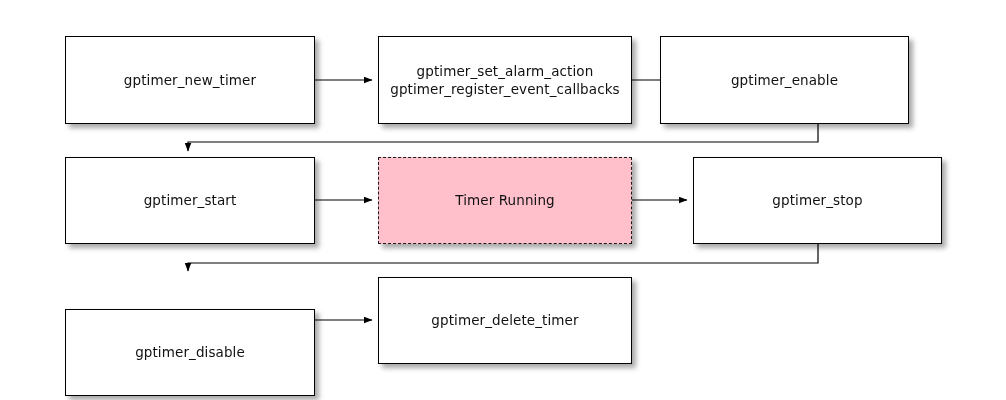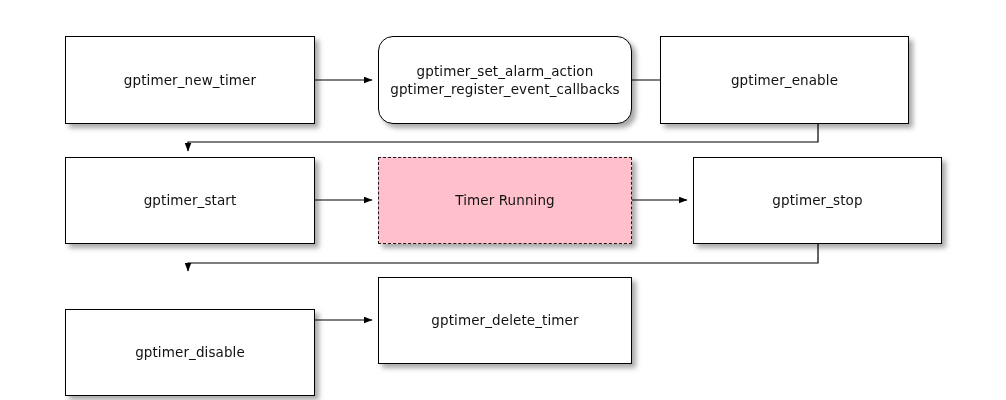--- a/index.html
+++ b/index.html
@@ -68,21 +68,21 @@
         <polyline points="315,200 372,200" fill="none" stroke="#000000" stroke-width="1.2" marker-end="url(#arrowhead)"></polyline>
         <polyline points="632,200 687,200" fill="none" stroke="#000000" stroke-width="1.2" marker-end="url(#arrowhead)"></polyline>
         <polyline points="818,244 818,263 188,263 188,271" fill="none" stroke="#000000" stroke-width="1.2" marker-end="url(#arrowhead)"></polyline>
         <polyline points="315,320 372,320" fill="none" stroke="#000000" stroke-width="1.2" marker-end="url(#arrowhead)"></polyline>
       </g>
   </svg>
   <div id="nodes-layer">
       <div class="node" style="left: 65px; top: 36px; width: 250px; height: 88px;">
         <span class="label">gptimer_new_timer</span>
       </div>
-      <div class="node" style="left: 378px; top: 36px; width: 254px; height: 88px; border-radius: 15px;">
+      <div class="node" style="left: 378px; top: 36px; width: 254px; height: 88px;">
         <span class="label">gptimer_set_alarm_action
 gptimer_register_event_callbacks</span>
       </div>
       <div class="node" style="left: 660px; top: 36px; width: 249px; height: 88px;">
         <span class="label">gptimer_enable</span>
       </div>
       <div class="node" style="left: 65px; top: 157px; width: 250px; height: 87px;">
         <span class="label">gptimer_start</span>
       </div>
       <div class="node state-running" style="left: 378px; top: 157px; width: 254px; height: 87px;">

